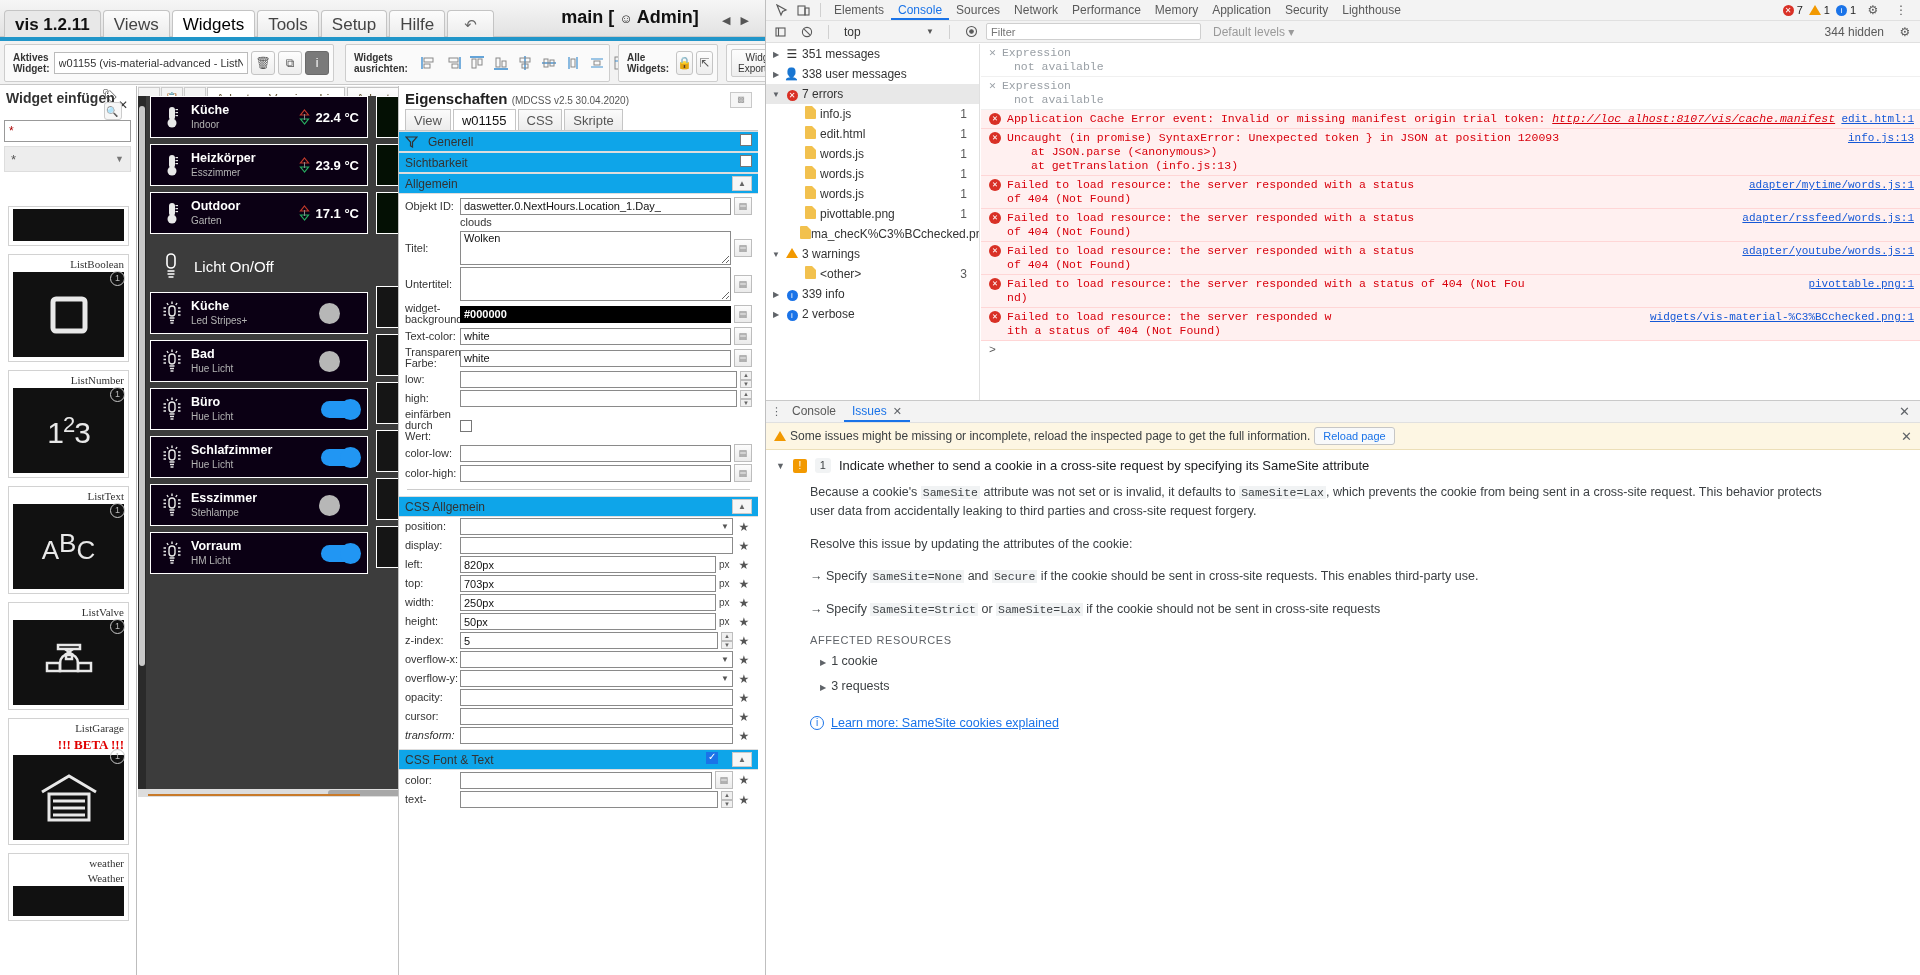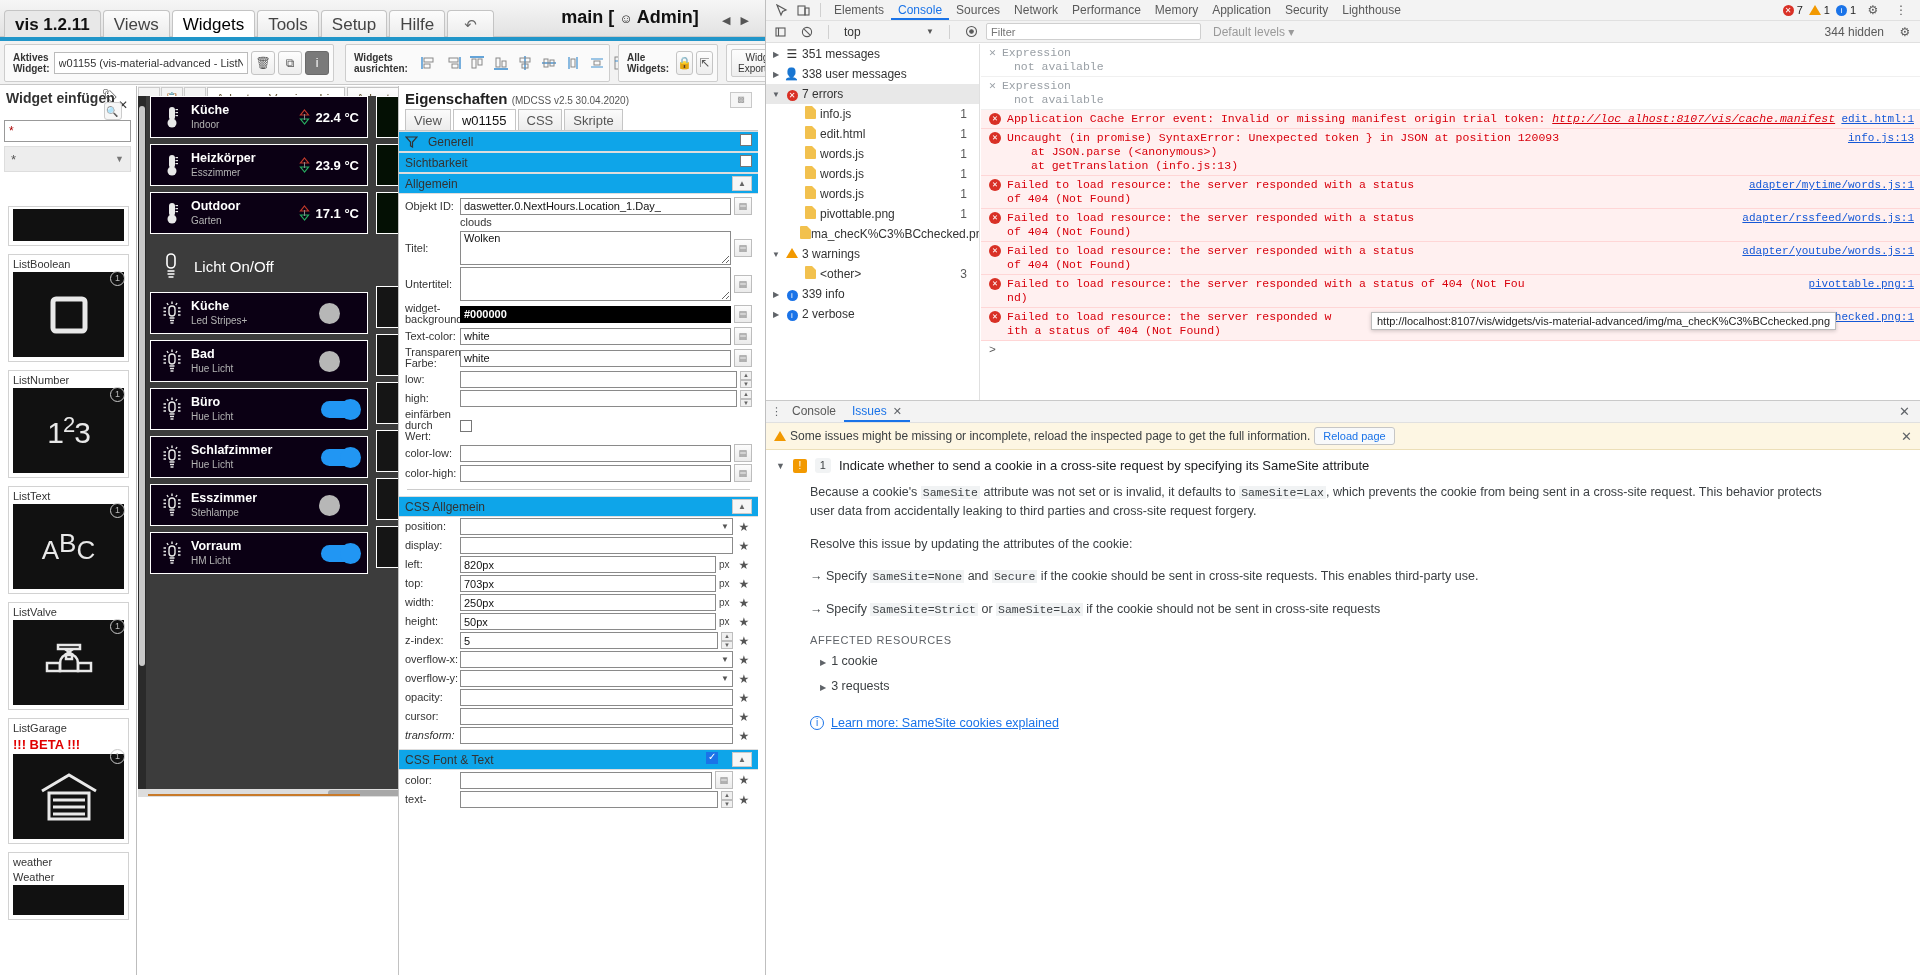--- a/index.html
+++ b/index.html
@@ -59,21 +59,21 @@
      background:#f7f7f7; border-radius:3px; font-size:10px; display:flex; align-items:center;
      justify-content:center; color:#555; cursor:pointer;}
   .winsert-search { margin:6px 4px 0 4px; height:22px; width:127px; border:1px solid #999; background:#fff;
      font-size:12px; padding:1px 4px; color:#a00; }
   .winsert-select { margin:4px 4px 0 4px; width:127px; height:26px; background:#ededed; border:1px solid #ddd;
      display:flex; align-items:center; padding:0 6px; font-size:13px; color:#555; cursor:pointer; }
   .winsert-select .cv { margin-left:auto; font-size:9px; color:#777; }
   .wlist { position:absolute; left:0; top:120px; width:137px; bottom:0; overflow:hidden; }
   .wcard { position:relative; margin:5px 8px 8px 8px; border:1px solid #d2d2d2; background:#fff;
      padding:2px 4px 4px 4px; }
-  .wcard .cap { text-align:left; font-size:11px; color:#333; padding:1px 0 2px; }
+  .wcard .cap { text-align:right; font-size:11px; color:#333; padding:1px 0 2px;font-family:Liberation Serif, serif; }
   .wcard .cap.beta { color:#e00000; font-weight:bold; font-size:13px; }
   .wcard .thumb { background:#111; height:85px; display:flex; align-items:center; justify-content:center;
      color:#e8e8e8; }
   .wcard .badge { position:absolute; right:3px; top:16px; width:15px; height:15px; border-radius:50%;
      border:1px solid #c9c9c9; color:#bbb; font-size:9px; text-align:center; line-height:13px; }
 
   
   .preview-tabs { position:absolute; left:138px; top:86px; width:620px; height:24px; background:#efefef;
      border-bottom:1px solid #c4c4c4; display:flex; align-items:flex-end; }
   .pt-nav { width:22px; height:22px; display:flex; align-items:center; justify-content:center;
@@ -1105,21 +1105,20 @@
         <span class="badge-x">✕</span>
         <span class="body" style="max-width:520px;">Failed to load resource: the server responded with a status of 404 (Not Found)</span>
         <span class="src">pivottable.png:1</span>
       </div>
       <div class="cline err">
         <span class="badge-x">✕</span>
         <span class="body" style="max-width:330px;">Failed to load resource: the server responded with a status of 404 (Not Found)</span>
         <span class="src">widgets/vis-material-%C3%BCchecked.png:1</span>
       </div>
       <div class="prompt-row">&gt;</div>
-      <div class="tooltip">http://localhost:8107/vis/widgets/vis-material-advanced/img/ma_checK%C3%BCchecked.png</div>
     </div>
 
     <div class="drawer">
       <div class="drawer-tabs">
         <span class="dots">⋮</span>
         <div class="dtab">Console</div>
         <div class="dtab active"><span>Issues</span><span class="x">✕</span></div>
         <span class="drawer-close">✕</span>
       </div>
       <div class="banner">

